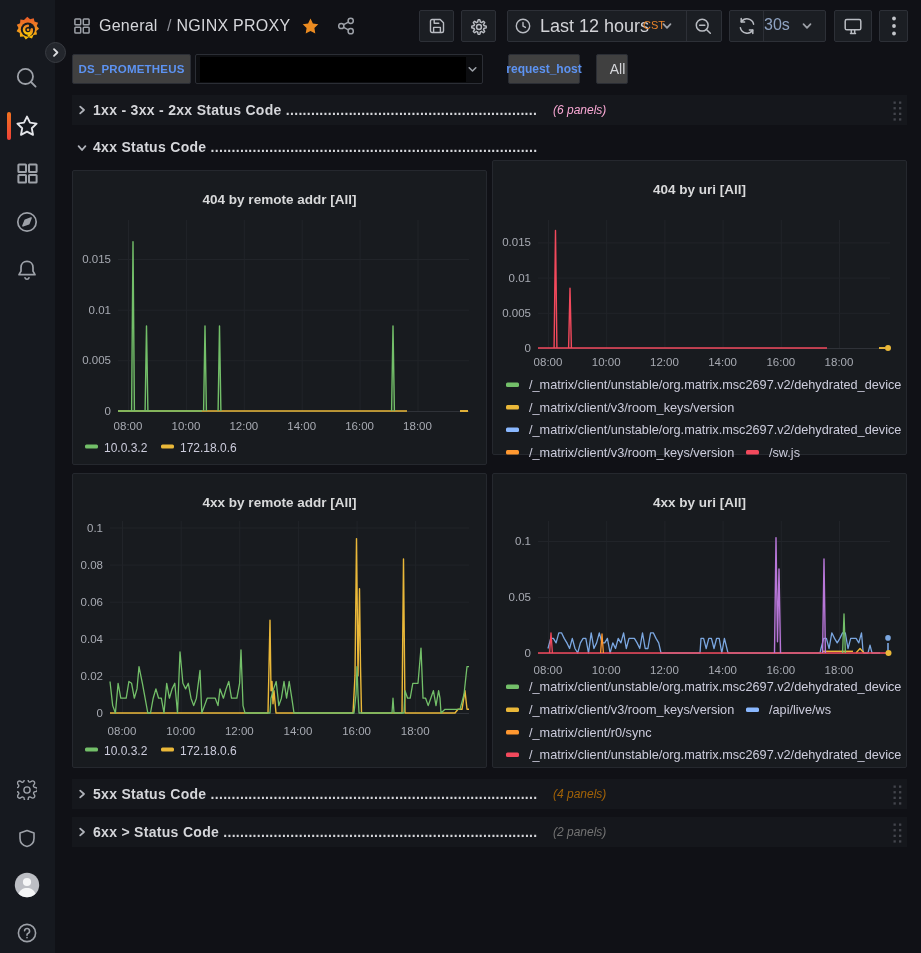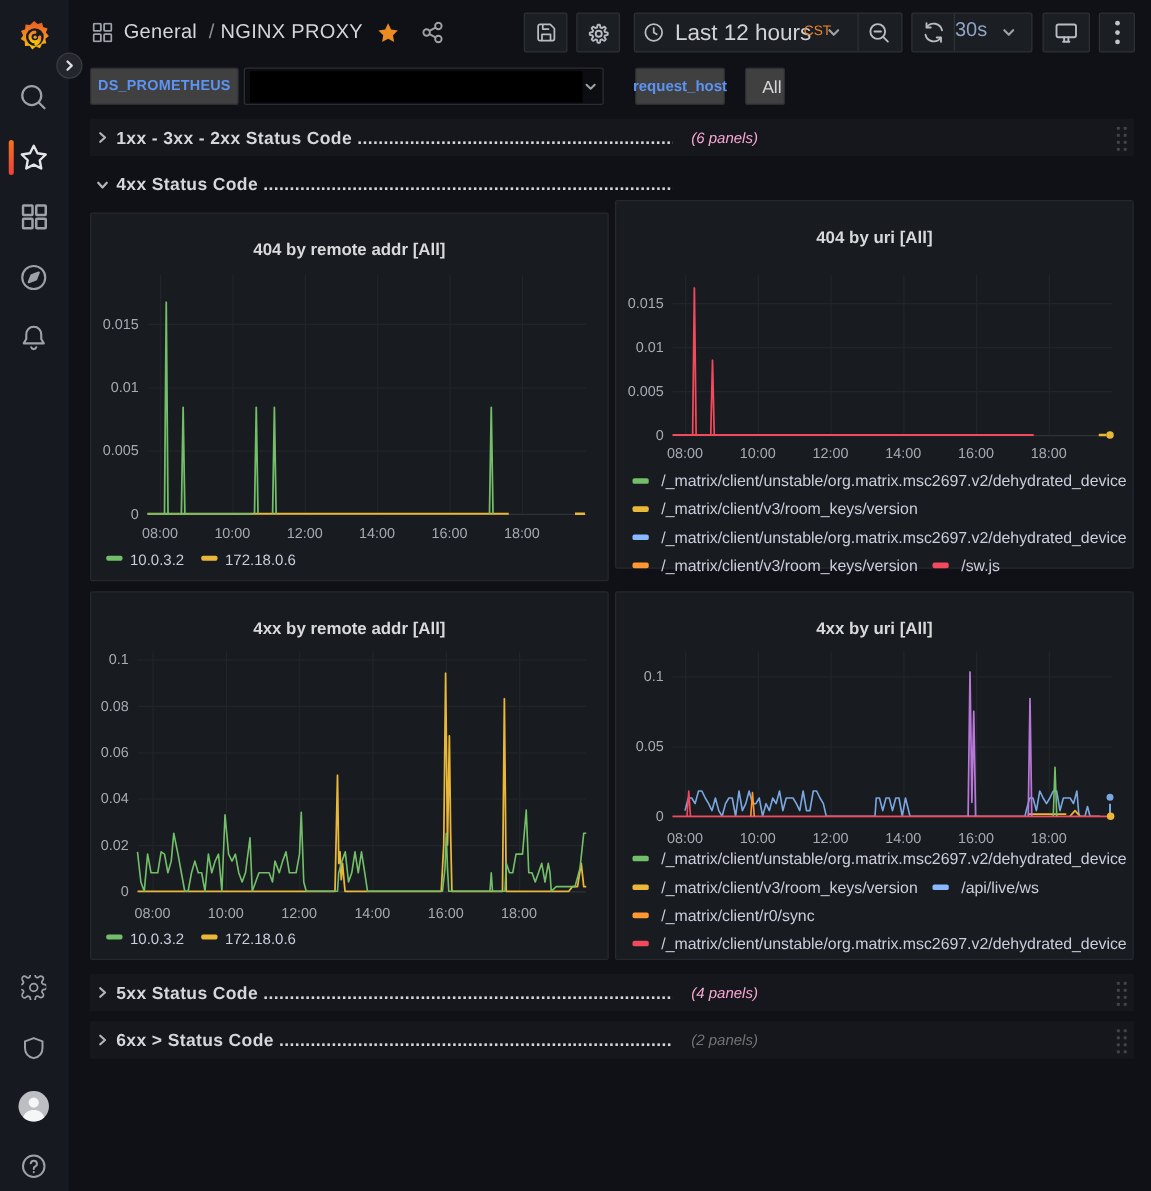--- a/index.html
+++ b/index.html
@@ -182,21 +182,21 @@
 <div class="abs" style="left:72px;top:133px;width:835px;height:28px;"></div>
 <svg class="abs" style="left:77px;top:143.0px" width="10" height="10" viewBox="0 0 10 10" fill="none" stroke="#b0b3ba" stroke-width="1.8" stroke-linecap="round" stroke-linejoin="round">
     <path d="M1.6 3.2L5 7l3.4-3.8"></path>
   </svg>
 <div class="abs" style="left:93px;top:133px;height:28px;width:445px;overflow:hidden;white-space:nowrap;display:flex;align-items:center;color:#d5d6da;font-size:14px;font-weight:bold;letter-spacing:0.3px;">4xx Status Code ......................................................................................................................................................</div>
 <div class="abs" style="left:72px;top:779px;width:835px;height:30px;background:#15171c;"></div>
 <svg class="abs" style="left:77px;top:789.0px" width="10" height="10" viewBox="0 0 10 10" fill="none" stroke="#b0b3ba" stroke-width="1.8" stroke-linecap="round" stroke-linejoin="round">
     <path d="M3.2 1.6L7 5 3.2 8.4"></path>
   </svg>
 <div class="abs" style="left:93px;top:779px;height:30px;width:445px;overflow:hidden;white-space:nowrap;display:flex;align-items:center;color:#d5d6da;font-size:14px;font-weight:bold;letter-spacing:0.3px;">5xx Status Code ......................................................................................................................................................</div>
-<div class="abs" style="left:553px;top:779px;height:30px;display:flex;align-items:center;font-style:italic;font-size:12px;color:#f9a8d4;">(4 panels)</div>
+<div class="abs" style="left:553px;top:779px;height:30px;display:flex;align-items:center;font-style:italic;font-size:12px;color:#a16207;">(4 panels)</div>
 <svg class="abs" style="left:0;top:779px" width="921" height="30" viewBox="0 779 921 30">
     <rect x="893.5" y="785.5" width="2.3" height="2.3" fill="#43454c"></rect>
     <rect x="899.0" y="785.5" width="2.3" height="2.3" fill="#43454c"></rect>
     <rect x="893.5" y="791.1" width="2.3" height="2.3" fill="#43454c"></rect>
     <rect x="899.0" y="791.1" width="2.3" height="2.3" fill="#43454c"></rect>
     <rect x="893.5" y="796.7" width="2.3" height="2.3" fill="#43454c"></rect>
     <rect x="899.0" y="796.7" width="2.3" height="2.3" fill="#43454c"></rect>
     <rect x="893.5" y="802.3" width="2.3" height="2.3" fill="#43454c"></rect>
     <rect x="899.0" y="802.3" width="2.3" height="2.3" fill="#43454c"></rect>
   </svg>

